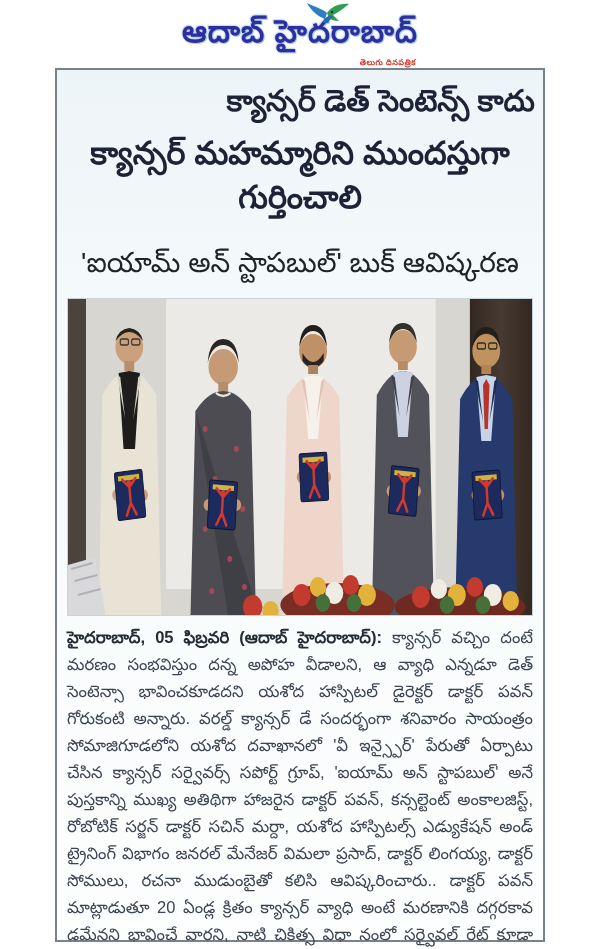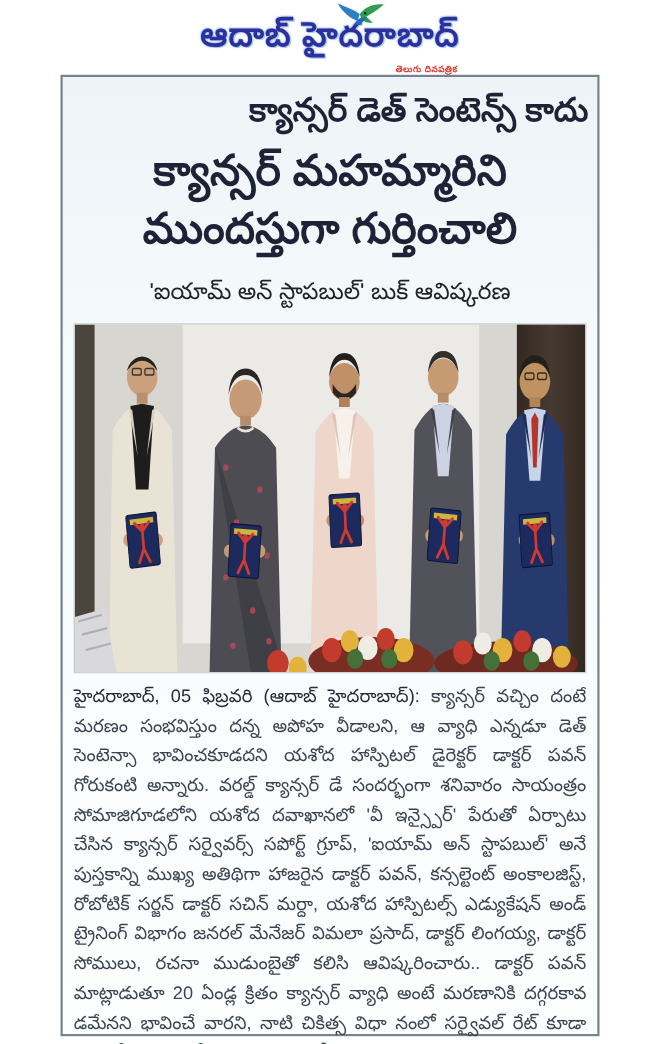--- a/index.html
+++ b/index.html
@@ -27,39 +27,39 @@
     position:absolute; left:8px; right:8px; top:68px; bottom:7px;
     border:2px solid #77828c;
     background:linear-gradient(180deg,#edf4f7 0%, #f6fafc 30%, #fdfefe 100%);
     padding:10px 8px 6px 8px;
   }
   .headline1 {
     text-align:right; font-size:30px; font-weight:700; color:#1d2336;
     letter-spacing:0px; margin-top:4px;
   }
   .headline2 {
-    text-align:center; font-size:39px; font-weight:700; color:#1d2336;
+    text-align:center; font-size:32px; font-weight:700; color:#1d2336;
     margin-top:10px;
   }
   .subheadline {
-    text-align:center; font-size:21px; font-weight:400; color:#20242a;
-    margin-top:14px;
+    text-align:center; font-size:28px; font-weight:400; color:#20242a;
+    margin-top:24px;
   }
   
   .photo-wrap {
     margin:12px 2px 8px 2px; border:1px solid #c9d4da; background:#ddd;
     line-height:0;
   }
   
   .article {
     margin-top:8px; padding:0 2px;
     font-size:16.5px; line-height:27px; text-align:justify;
     color:#3b4452;
   }
-  .article .dateline { font-weight:400; color:#242b35; }
+  .article .dateline { font-weight:700; color:#242b35; }
 </style>
 </head>
 <body>
 
 <div class="page">
 
   <div class="masthead">
     <div class="masthead-inner">
       <span class="bird">
         <svg width="46" height="30" viewBox="0 0 46 30">

